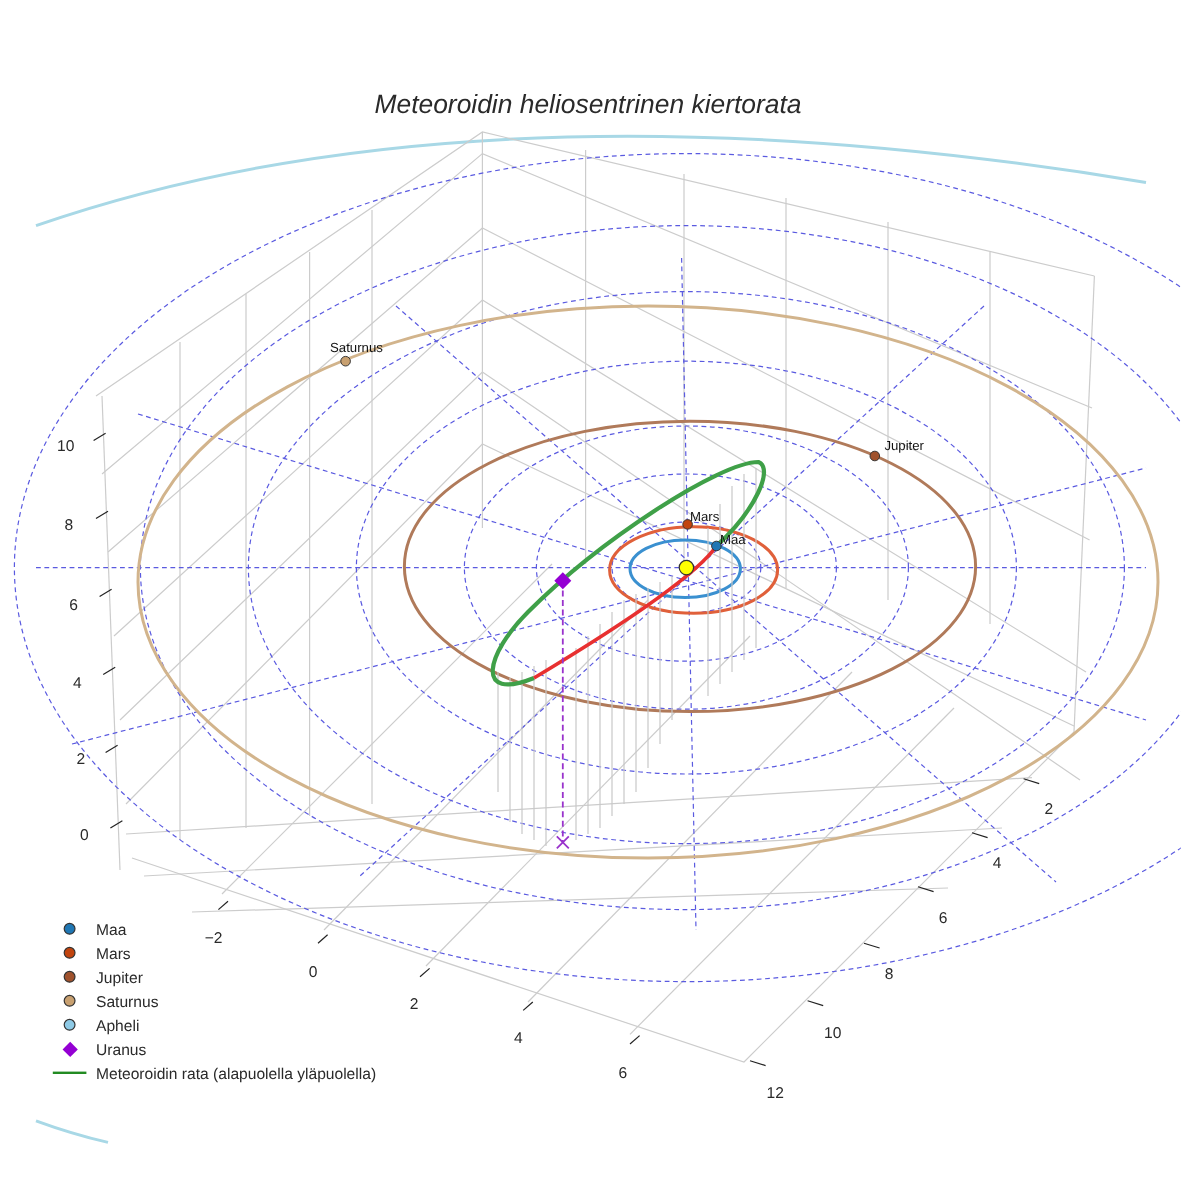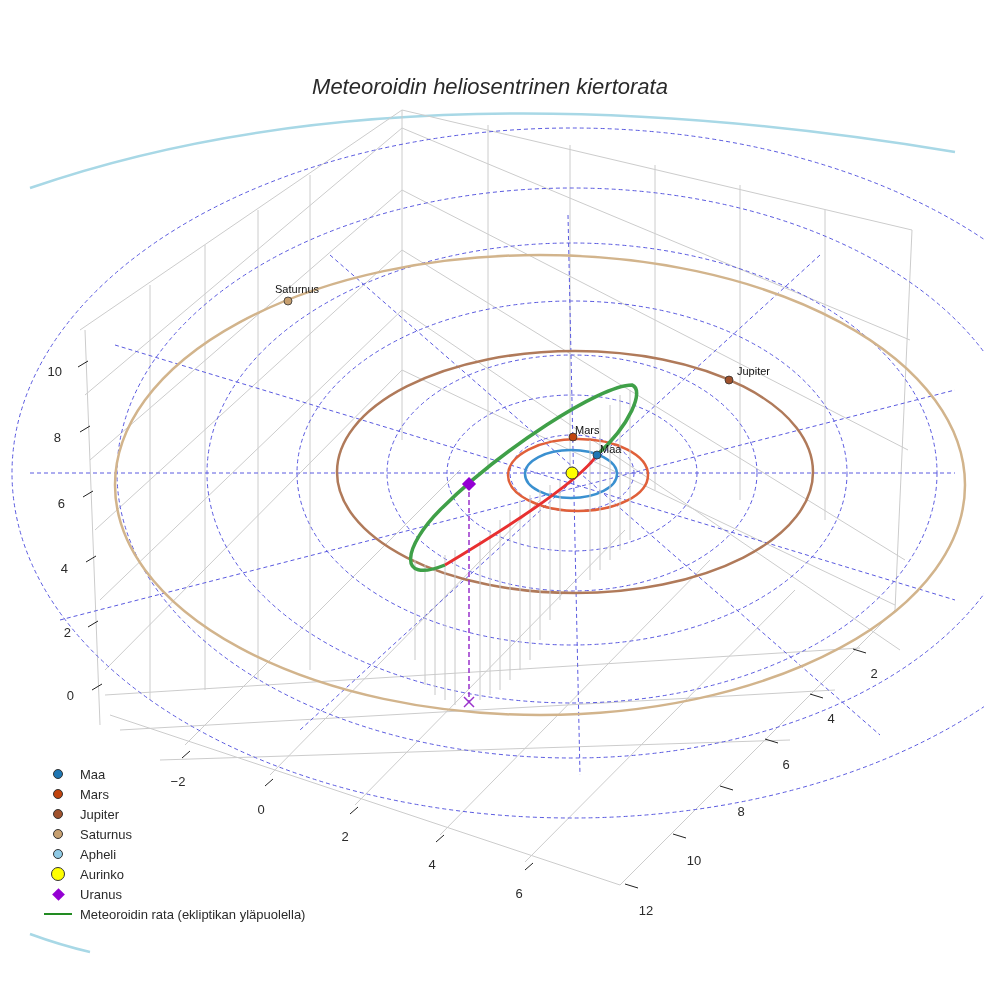--- a/index.html
+++ b/index.html
@@ -193,29 +193,23 @@
     <span>Saturnus</span>
   </div>
   <div class="legend-item">
     <span class="legend-sym">
         <span class="dot" style="background:#8ecae6"></span>
       </span>
     <span>Apheli</span>
   </div>
   <div class="legend-item">
     <span class="legend-sym">
-        <span class="dot-big" style="background:#ffff00"></span>
-      </span>
-    <span>Aurinko</span>
-  </div>
-  <div class="legend-item">
-    <span class="legend-sym">
         <span class="diamond" style="background:#9400d3"></span>
       </span>
     <span>Uranus</span>
   </div>
   <div class="legend-item">
     <span class="legend-sym">
         <span class="line-sym" style="background:#228b22"></span>
       </span>
-    <span>Meteoroidin rata (ekliptikan yläpuolella)</span>
+    <span>Meteoroidin rata (alapuolella yläpuolella)</span>
   </div>
 </div>
 
 </body></html>

